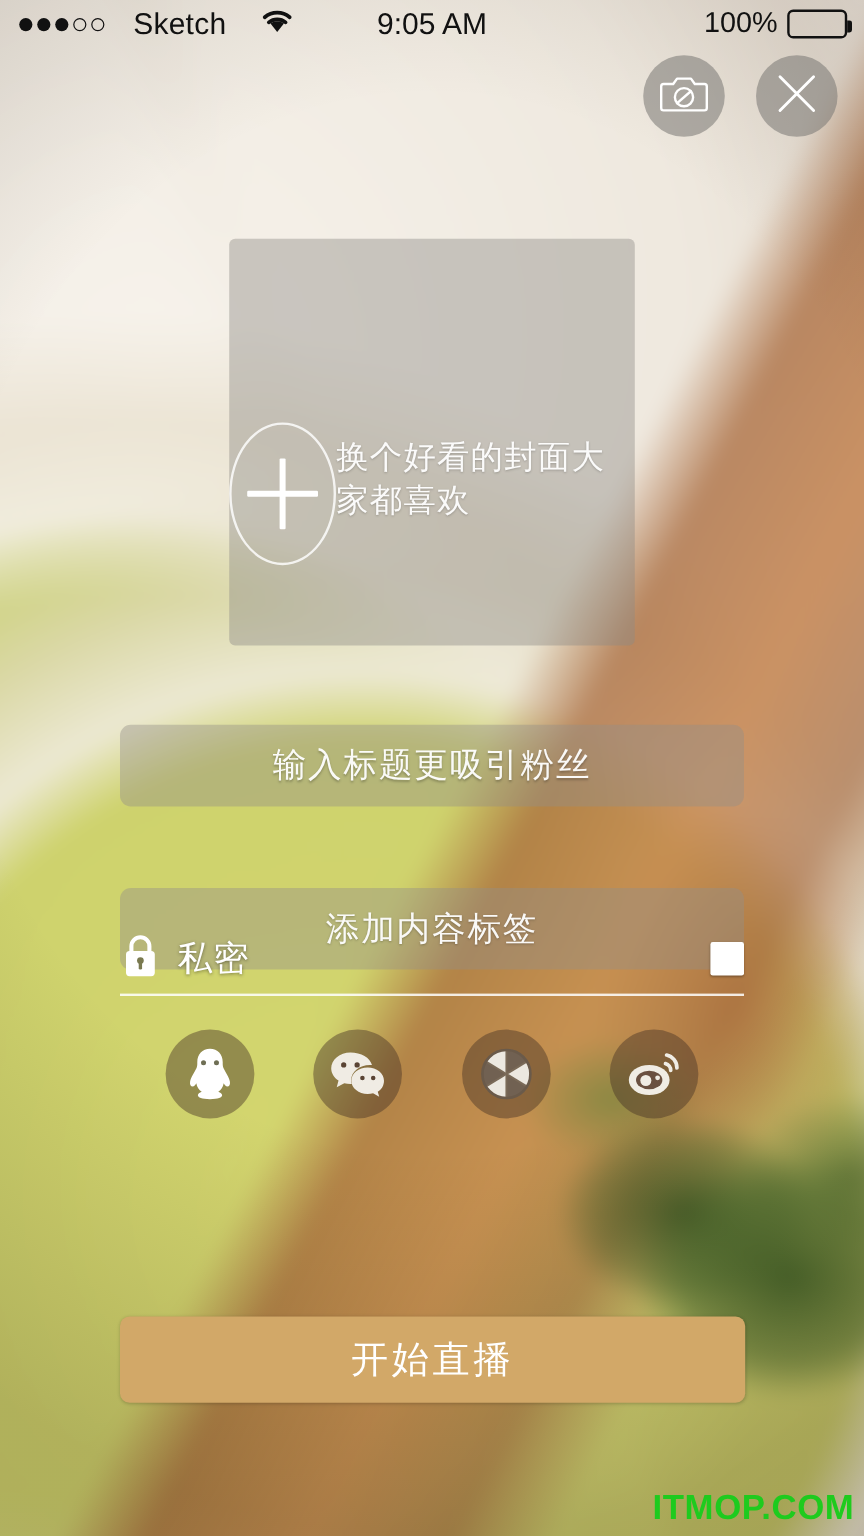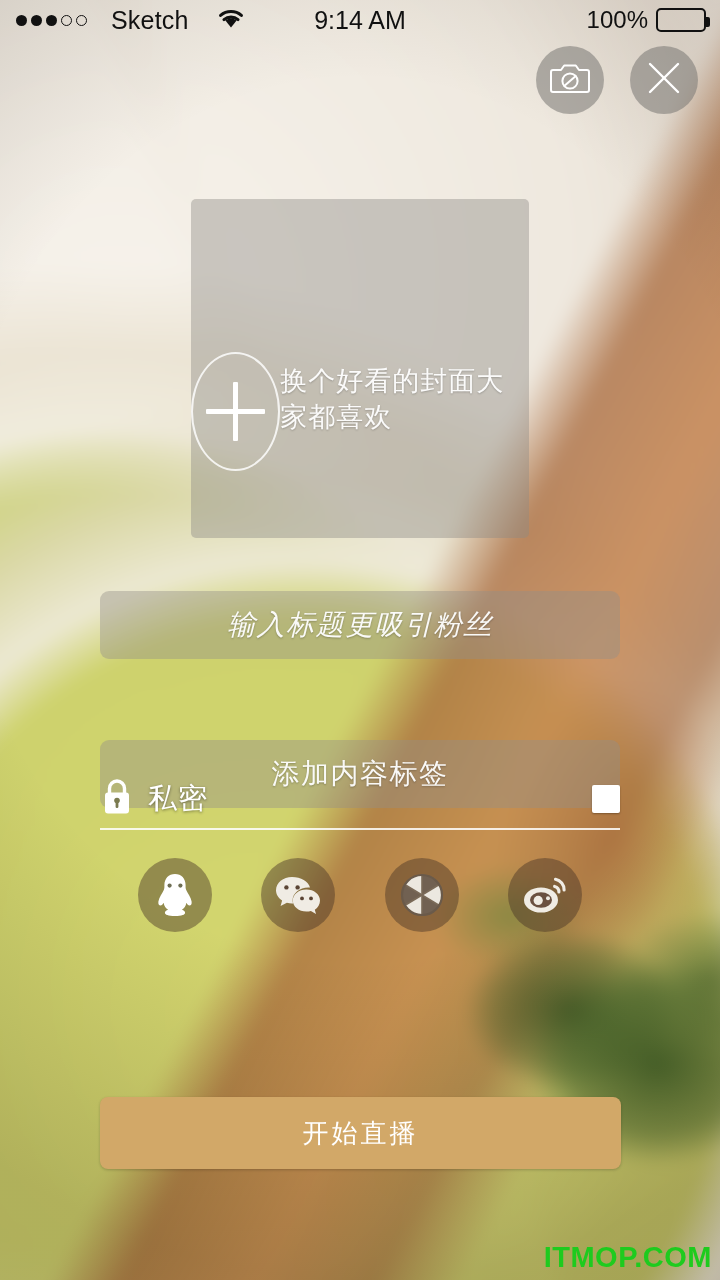--- a/index.html
+++ b/index.html
@@ -188,21 +188,21 @@
     width: 520px;
     height: 68px;
     background: rgba(148,143,136,0.42);
     border-radius: 9px;
     display: flex;
     align-items: center;
     justify-content: center;
     z-index: 10;
     cursor: text;
   }
-  #field-title { top: 591px; font-style: italic; }
+  #field-title { top: 604px; }
   #field-tags  { top: 710px; margin-top: 30px; }
   .field-text {
     color: rgba(255,255,255,0.95);
     font-size: 28px;
     letter-spacing: 1.5px;
     text-shadow: 0 1px 2px rgba(0,0,0,0.25);
   }
 
   
   .options-row {
@@ -274,21 +274,21 @@
     display: flex;
     align-items: center;
     justify-content: center;
     border: none;
     cursor: pointer;
     z-index: 10;
     box-shadow: 0 1px 3px rgba(0,0,0,0.2);
   }
   .cta-text {
     color: #fff;
-    font-size: 26px;
+    font-size: 31px;
     letter-spacing: 3px;
   }
 
   
   .watermark {
     position: absolute;
     right: 8px; bottom: 6px;
     color: #1ecb1e;
     font-size: 29px;
     font-weight: 700;
@@ -316,21 +316,21 @@
       </span>
       <span class="sb-carrier">Sketch</span>
       <span class="sb-wifi">
         <svg width="28" height="21" viewBox="0 0 28 21">
           <path d="M14 19.6 L8.4 12.6 A9.6 9.6 0 0 1 19.6 12.6 Z" fill="#111"></path>
           <path d="M3.6 7.4 A16 16 0 0 1 24.4 7.4" stroke="#111" stroke-width="3.1" fill="none" stroke-linecap="round"></path>
           <path d="M7 11.6 A11 11 0 0 1 21 11.6" stroke="#111" stroke-width="3.1" fill="none" stroke-linecap="round"></path>
         </svg>
       </span>
     </div>
-    <div class="sb-center">9:14 AM</div>
+    <div class="sb-center">9:05 AM</div>
     <div class="sb-right">
       <span class="sb-batt-pct">100%</span>
       <span class="batt">
         <span class="batt-fill"></span>
         <span class="batt-cap"></span>
       </span>
     </div>
   </div>
 
   <div class="top-actions">

